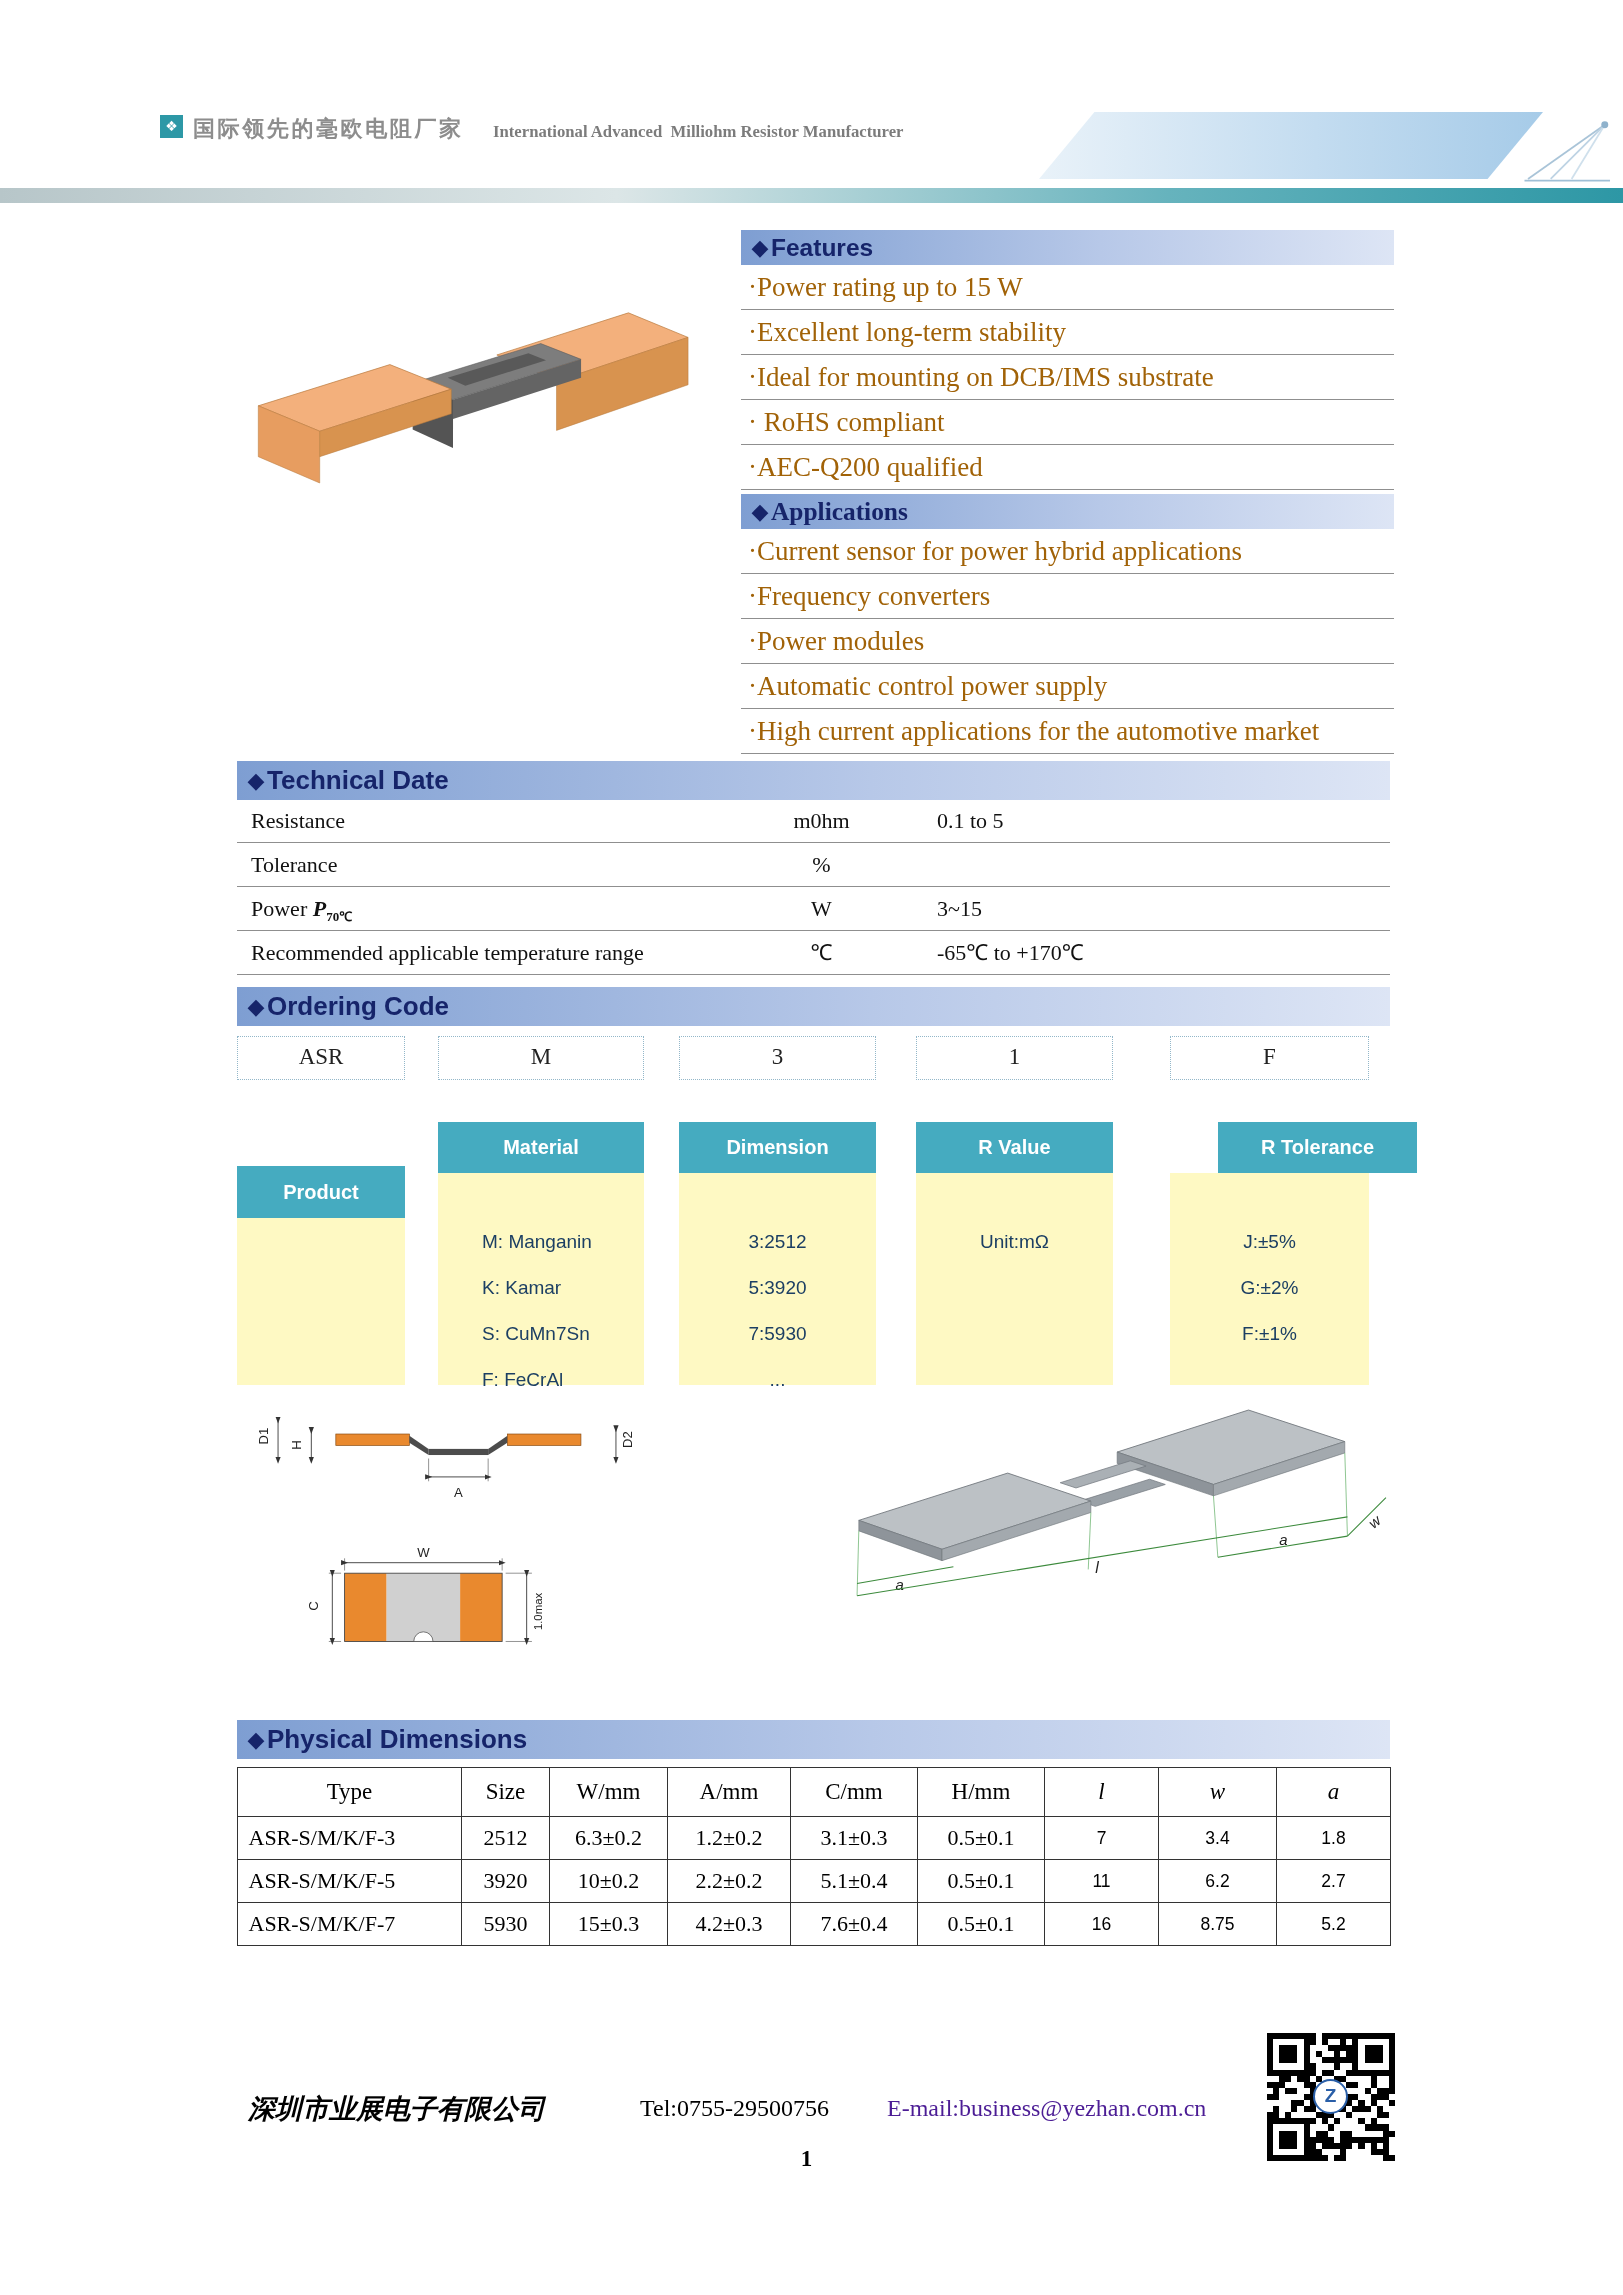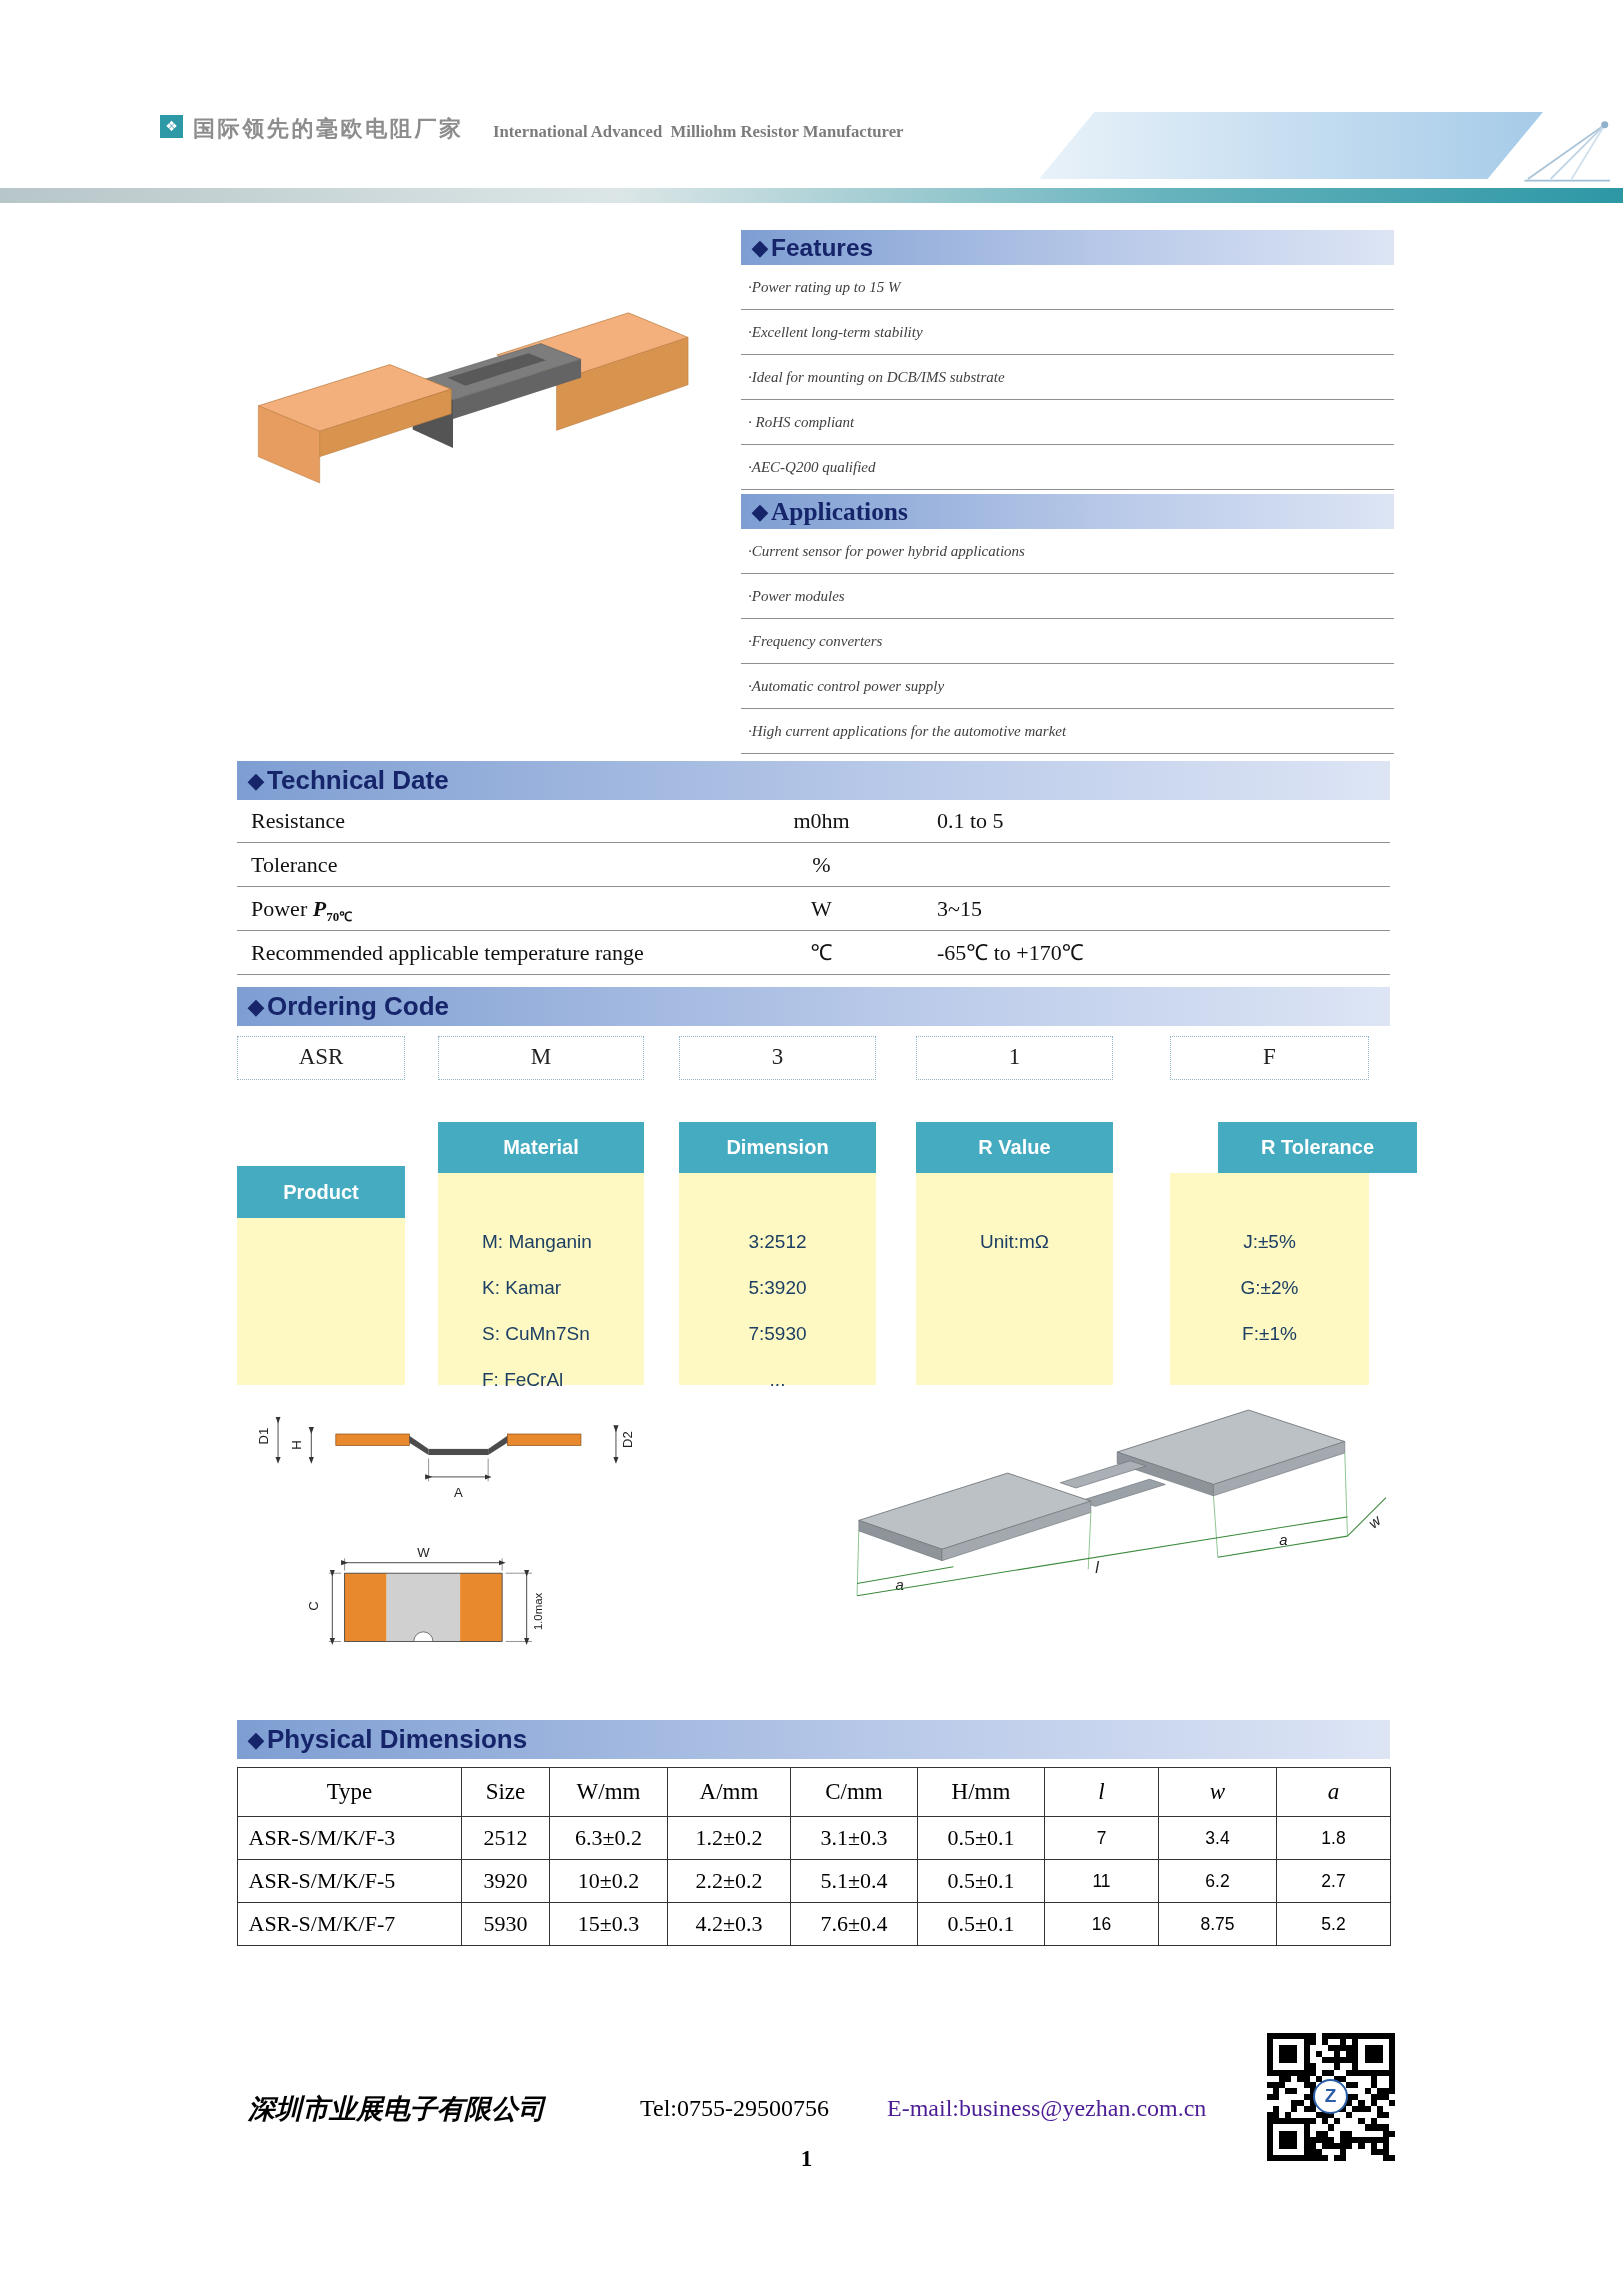--- a/index.html
+++ b/index.html
@@ -22,21 +22,21 @@
 
   
   .sec-bar { position:absolute; background:linear-gradient(90deg,#7e9ed2 0%,#b7c8e8 55%,#dde5f5 100%);
              display:flex; align-items:center; padding-left:10.5px; }
   .sec-bar .dia { color:#16246a; font-size:22px; margin-right:2.6px; font-family:"Liberation Sans",sans-serif; }
   .sec-bar .lbl { color:#16246a; font-weight:bold; font-size:24.5px; font-family:"Liberation Sans",sans-serif; }
   .sec-bar.serif .lbl { font-family:"Liberation Serif",serif; font-size:25.4px; }
   .sec-bar.big .lbl { font-size:26px; }
 
   
-  .rule-list { position:absolute; font-size:15px; color:#404040;font-style:italic; }
+  .rule-list { position:absolute; font-size:27px; color:#a16207; }
   .rule-list .item { height:45px; line-height:44px; border-bottom:0.9px solid #8f8f8f; padding-left:7px;
                      white-space:nowrap; overflow:hidden; }
 
   
   .tech-table { left:237px; top:799px; width:1153px; font-size:22px; color:#111; }
   .tech-row { display:grid; grid-template-columns:508px 153px 1fr; height:44px; line-height:43px;
               border-bottom:0.9px solid #8f8f8f; }
   .tech-row .t-name { padding-left:14px; white-space:nowrap; }
   .tech-row .t-unit { text-align:center; }
   .tech-row .t-val  { padding-left:39px; }
@@ -126,22 +126,22 @@
     <div class="item">· RoHS compliant</div>
     <div class="item">·AEC-Q200 qualified</div>
   </div>
 
   <div class="sec-bar serif" style="left:741px; top:494px; width:653px; height:35px;">
     <span class="dia">◆</span>
     <span class="lbl">Applications</span>
   </div>
   <div class="rule-list abs" style="left:741px; top:529px; width:653px;">
     <div class="item">·Current sensor for power hybrid applications</div>
+    <div class="item">·Frequency converters</div>
     <div class="item">·Power modules</div>
-    <div class="item">·Frequency converters</div>
     <div class="item">·Automatic control power supply</div>
     <div class="item">·High current applications for the automotive market</div>
   </div>
 
   <div class="sec-bar big" style="left:237px; top:761px; width:1153px; height:39px;">
     <span class="dia">◆</span>
     <span class="lbl">Technical Date</span>
   </div>
   <div class="abs tech-table">
     <div class="tech-row">

